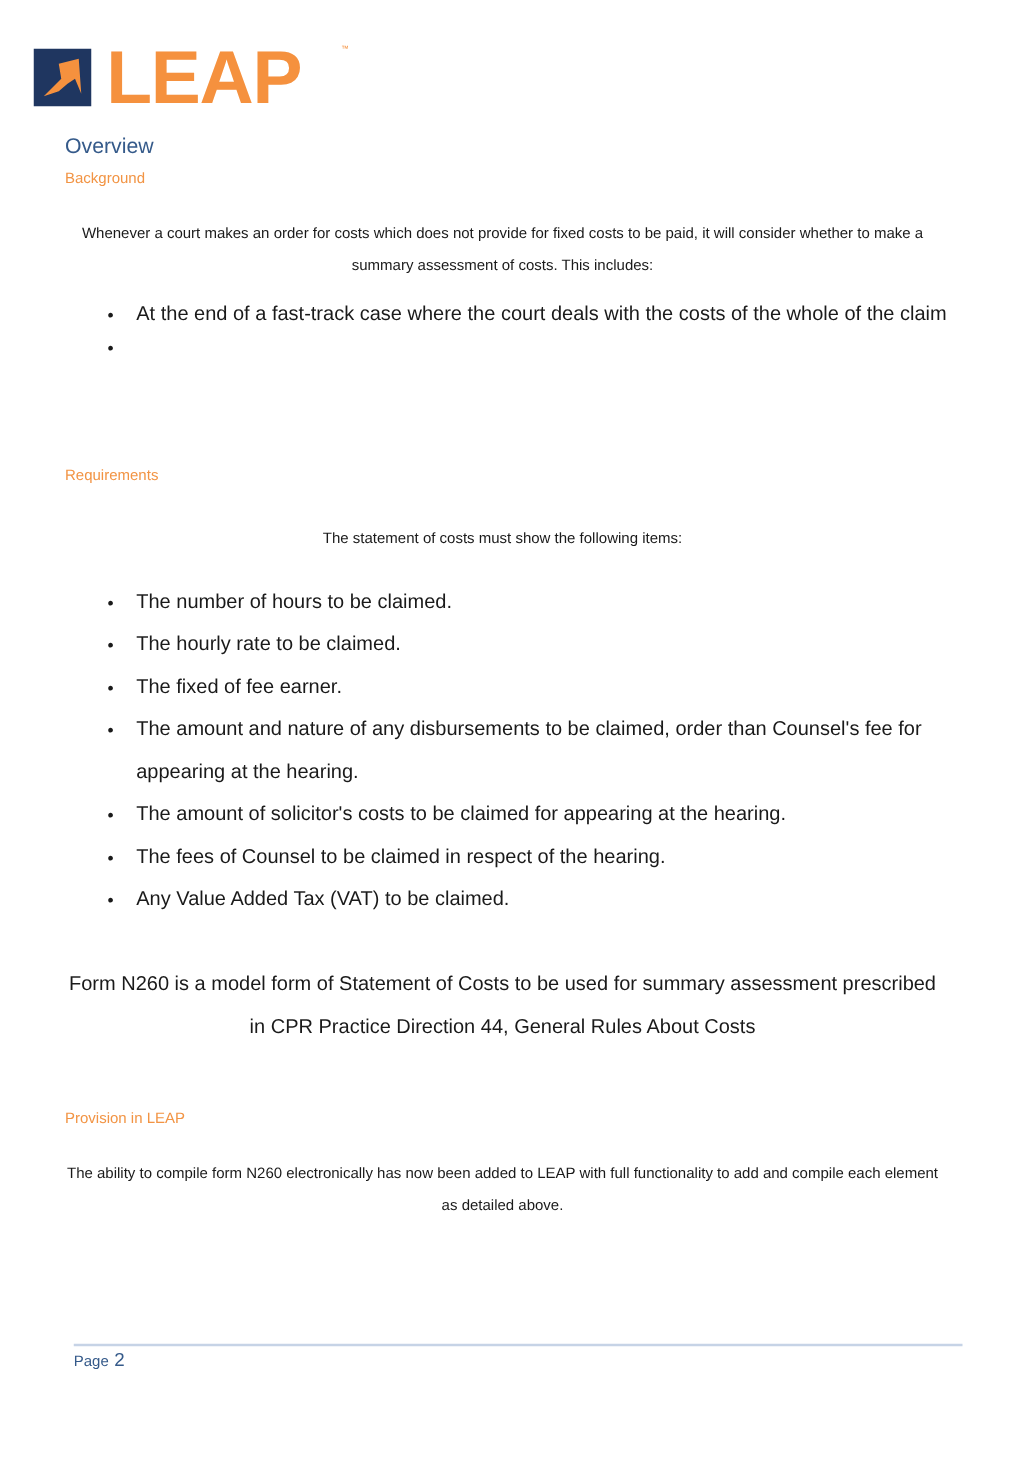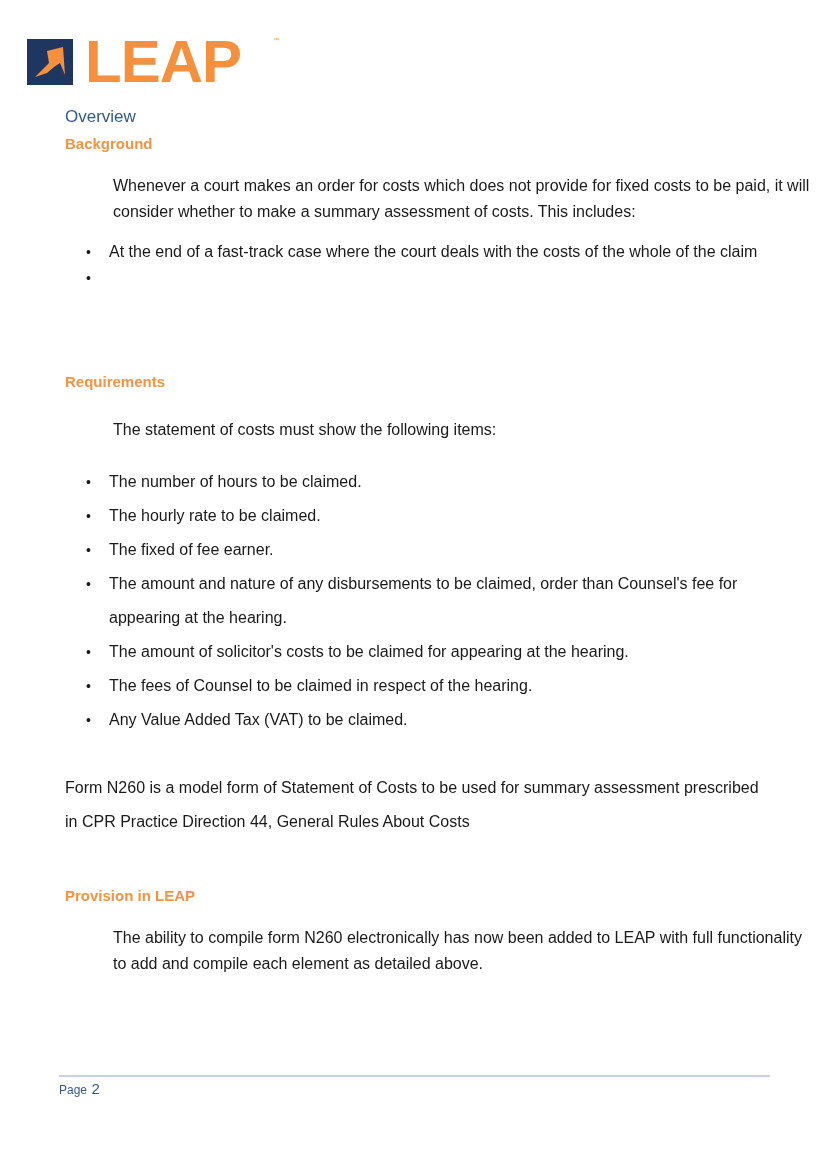--- a/index.html
+++ b/index.html
@@ -3,24 +3,24 @@
 <meta charset="utf-8">
 <style>
   html, body { margin: 0; padding: 0; background: #ffffff; }
   body { width: 826px; height: 1169px; position: relative; overflow: hidden;
          font-family: "Liberation Sans", "DejaVu Sans", sans-serif; color: #1a1a1a; }
   .logo { position: absolute; left: 27px; top: 39px; display: flex; align-items: flex-start; }
   .logo-mark { width: 46px; height: 46px; background: #1f3660; position: relative; }
   .logo-text { font-family: "Liberation Sans", sans-serif; font-weight: bold; font-size: 60px;
                color: #f5913e; margin-left: 12px; line-height: 46px; letter-spacing: -1px; }
   .logo-tm { position: absolute; left: 246px; top: -2px; font-size: 6px; color: #f5913e; }
-  .abs { position: absolute; left: 65px; }
+  .abs { position: absolute; left: 52px; text-align: center; }
   .h-overview { top: 107px; font-size: 17px; color: #355a8a; }
-  .h-sub { font-size: 15px; color: #f29444; font-weight: bold; }
-  .para { font-size: 16px; line-height: 26px; width: 700px; margin-left: 48px; }
+  .h-sub { font-size: 12px; color: #f29444; }
+  .para { font-size: 12px; line-height: 26px; width: 700px; }
   .para2 { font-size: 16px; line-height: 34px; width: 700px; }
   ul.bullets { position: absolute; left: 59px; margin: 0; padding: 0; list-style: none; width: 700px; font-size: 16px; }
   ul.bullets li { position: relative; padding-left: 50px; }
   ul.bullets li .dot { position: absolute; left: 27px; top: 0; font-size: 14px; }
   .footer-line { position: absolute; left: 59px; top: 1075px; width: 711px; height: 2px; background: #c6d3e6; }
   .footer-page { position: absolute; left: 59px; top: 1080px; color: #355a8a; }
   .footer-page .label { font-size: 12px; }
   .footer-page .num { font-size: 15px; }
 </style>
 </head>

